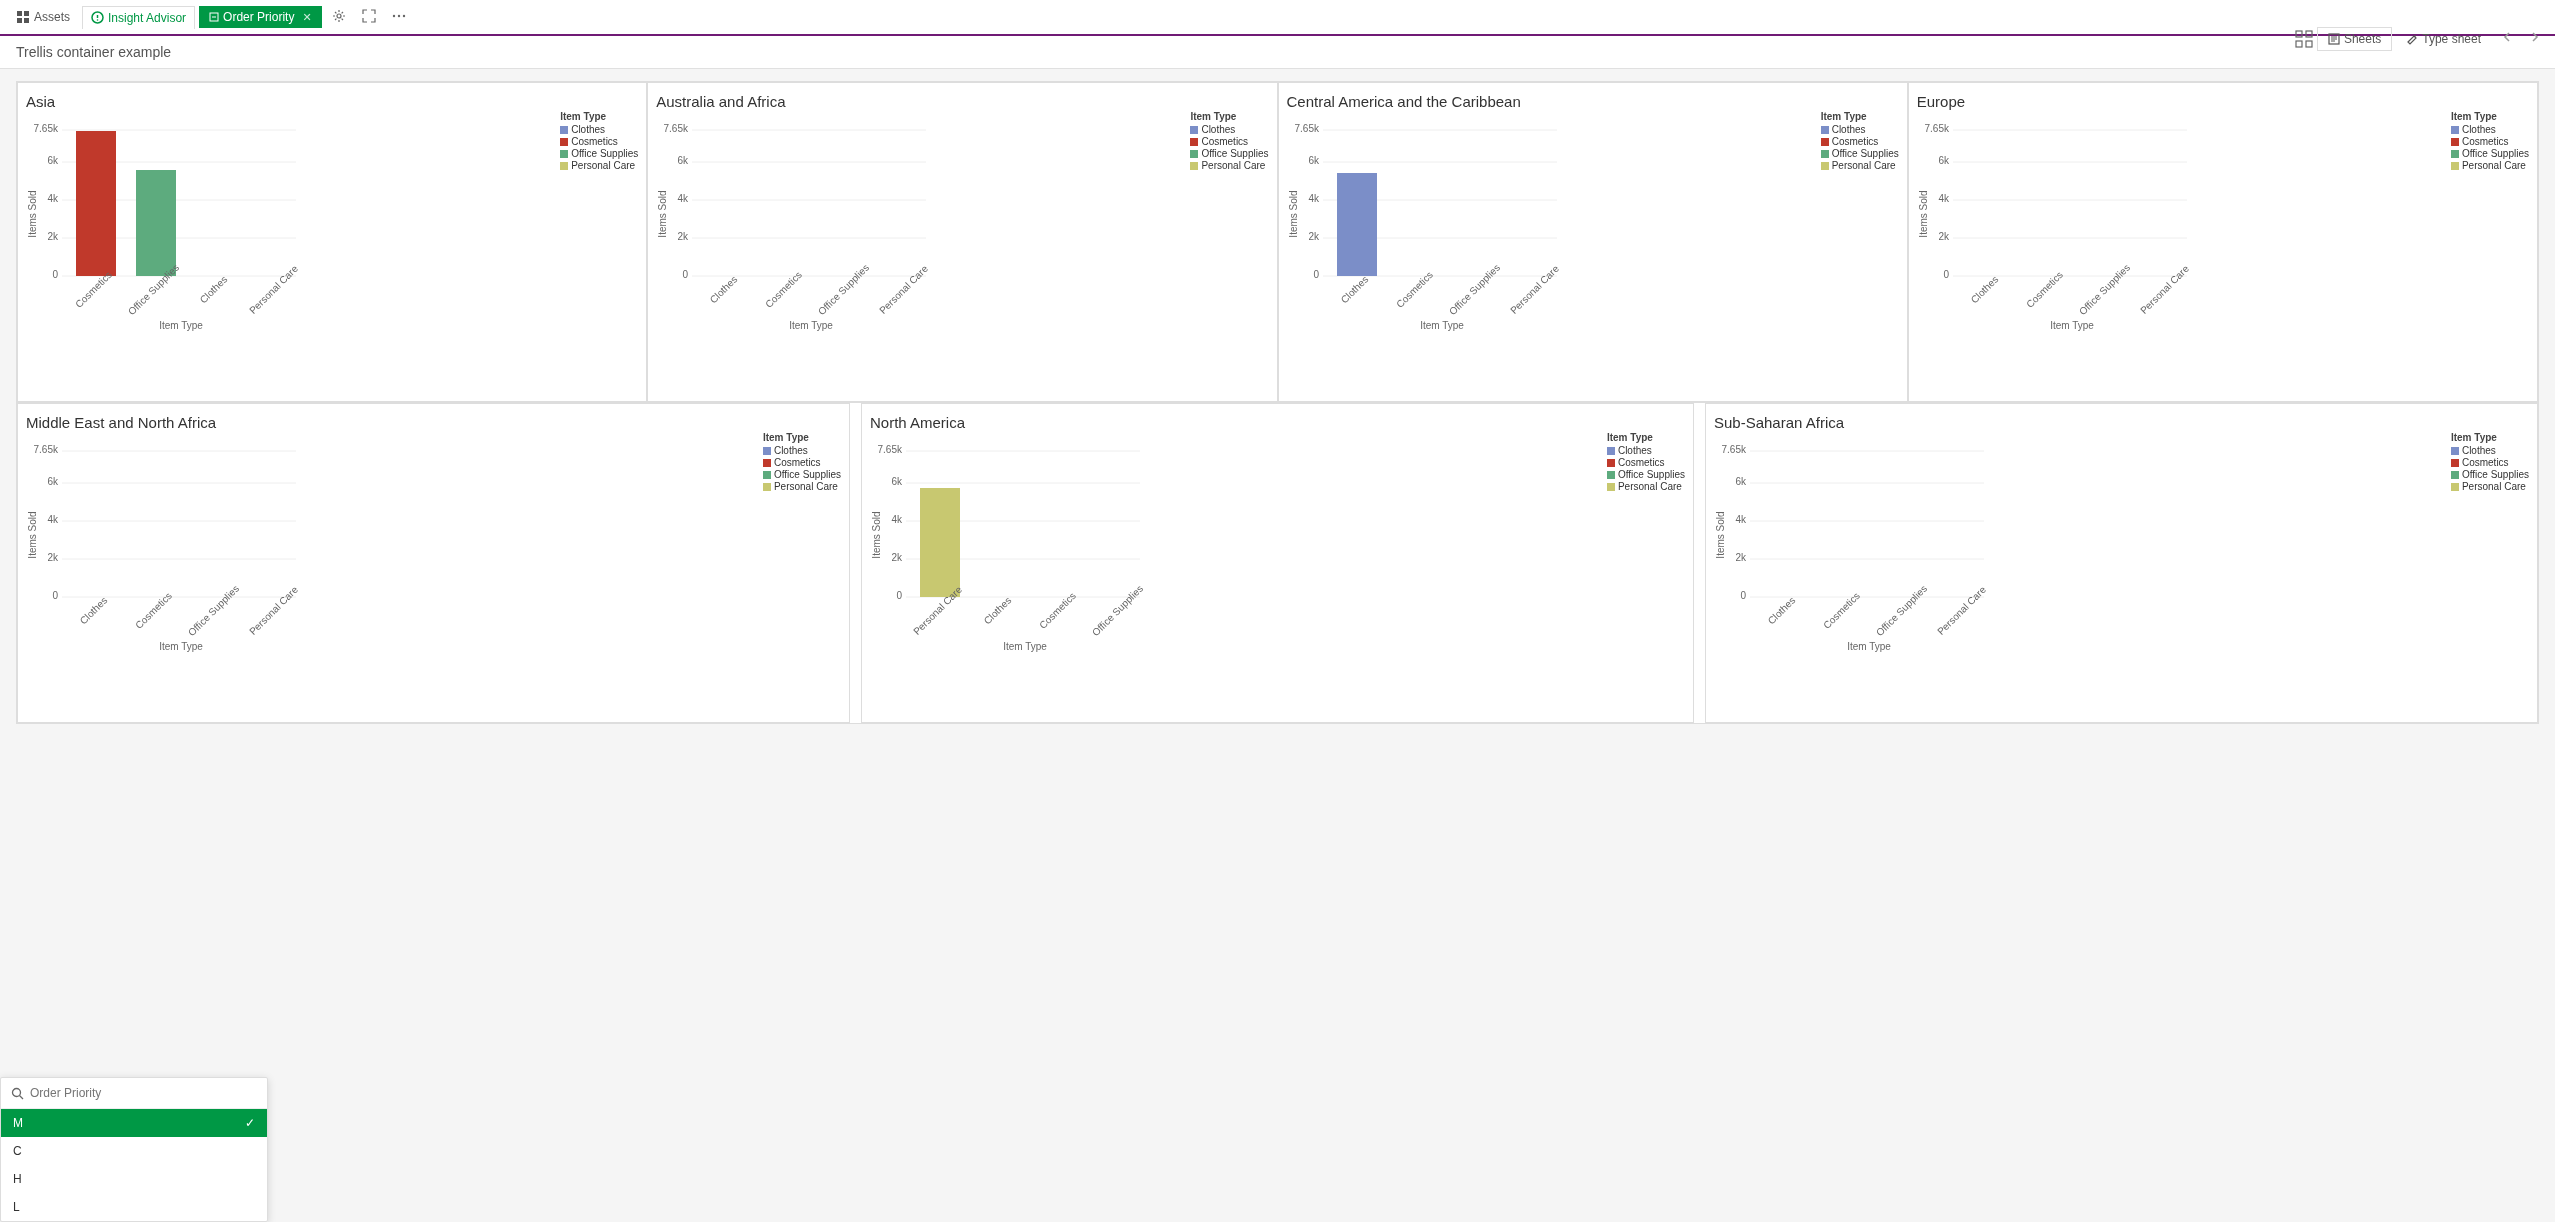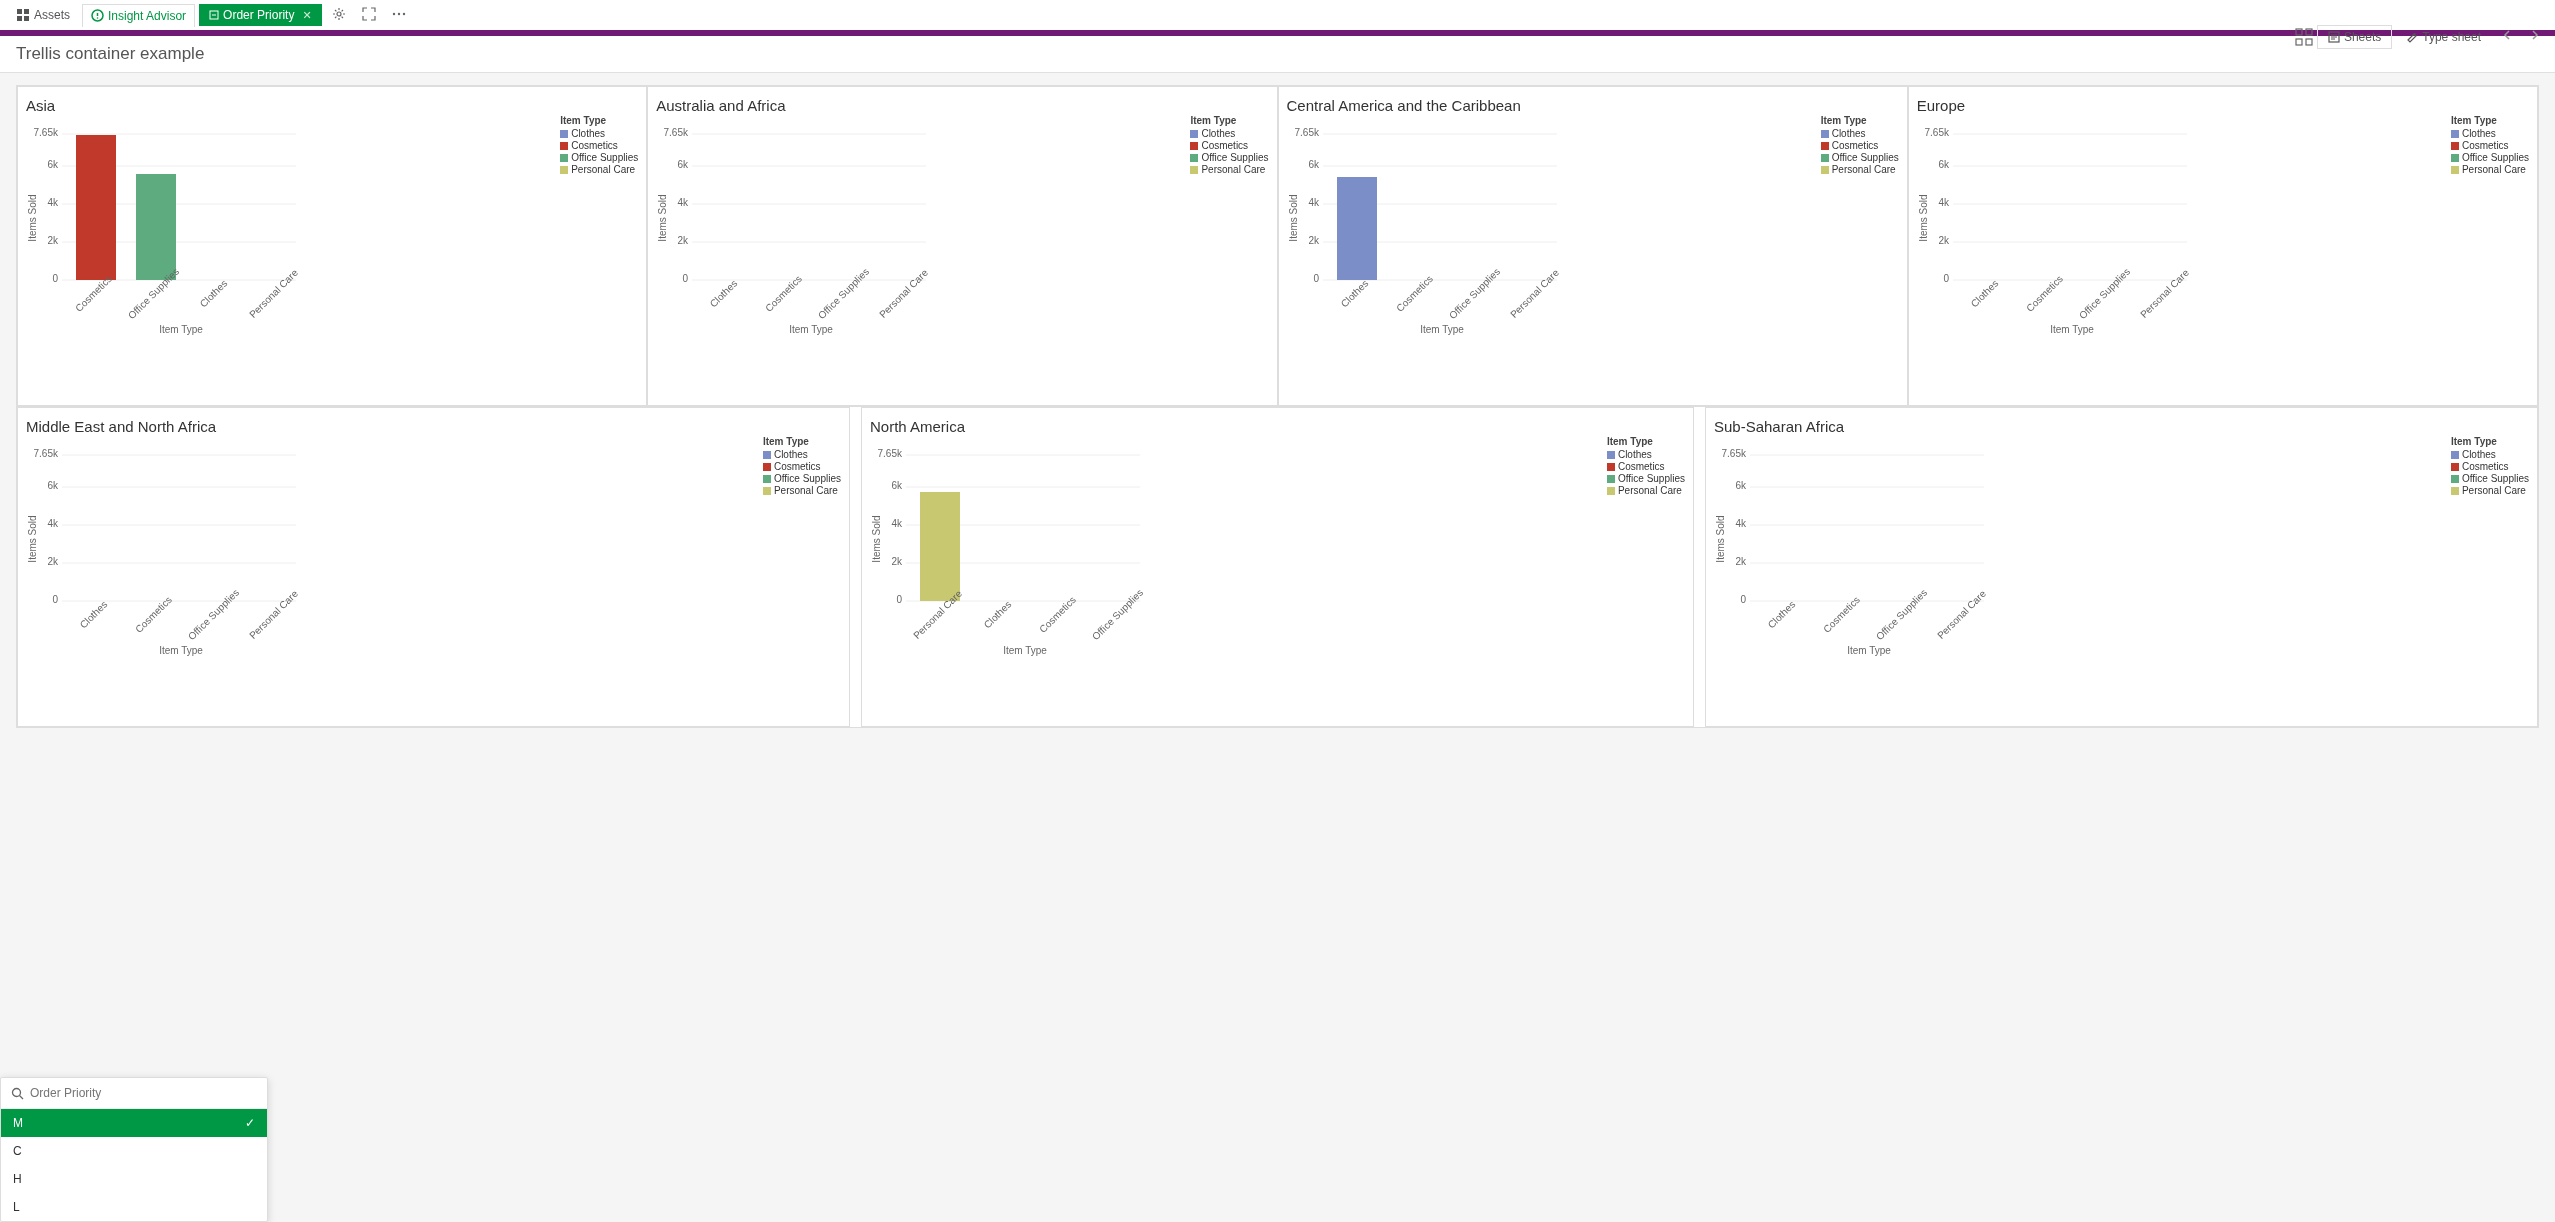--- a/index.html
+++ b/index.html
@@ -1,21 +1,21 @@
 <!DOCTYPE html>
 <html><head>
   <meta charset="utf-8">
   <style>
     * { box-sizing: border-box; margin: 0; padding: 0; }
     body { font-family: 'Segoe UI', Arial, sans-serif; background: #f5f5f5; font-size: 12px; color: #333; }
 
     
     .top-bar {
       display: flex; align-items: center; justify-content: space-between;
-      background: #fff; border-bottom: 6px solid #701a75; height: 36px; padding: 0 8px;
+      background: #fff; border-bottom: 2px solid #701a75; height: 36px; padding: 0 8px;
     }
     .top-bar-left { display: flex; align-items: center; gap: 4px; }
     .top-bar-right { display: flex; align-items: center; gap: 4px; margin-top: 43px; }
     .assets-btn {
       display: flex; align-items: center; gap: 4px; padding: 4px 8px;
       background: none; border: none; cursor: pointer; font-size: 12px; color: #555;
     }
     .insight-tab {
       display: flex; align-items: center; gap: 4px; padding: 4px 8px;
       background: #fff; border: 1px solid #ddd; border-bottom: none; cursor: pointer;
@@ -37,21 +37,21 @@
       background: none; border: 1px solid #ddd; cursor: pointer; font-size: 12px; color: #555;
     }
     .edit-sheet-btn {
       display: flex; align-items: center; gap: 4px; padding: 4px 10px;
       background: none; border: none; cursor: pointer; font-size: 12px; color: #555;
     }
 
     
     .sub-header {
       background: #fff; padding: 8px 16px; border-bottom: 1px solid #e0e0e0;
-      font-size: 17px; color: #555;
+      font-size: 14px; color: #555;
     }
 
     
     .main-content { padding: 12px 16px; background: #f5f5f5; min-height: calc(100vh - 100px); }
     .chart-title { font-size: 14px; font-weight: 600; margin-bottom: 12px; color: #333; }
 
     
     .trellis-grid {
       display: grid;
       grid-template-columns: 1fr 1fr 1fr 1fr;

